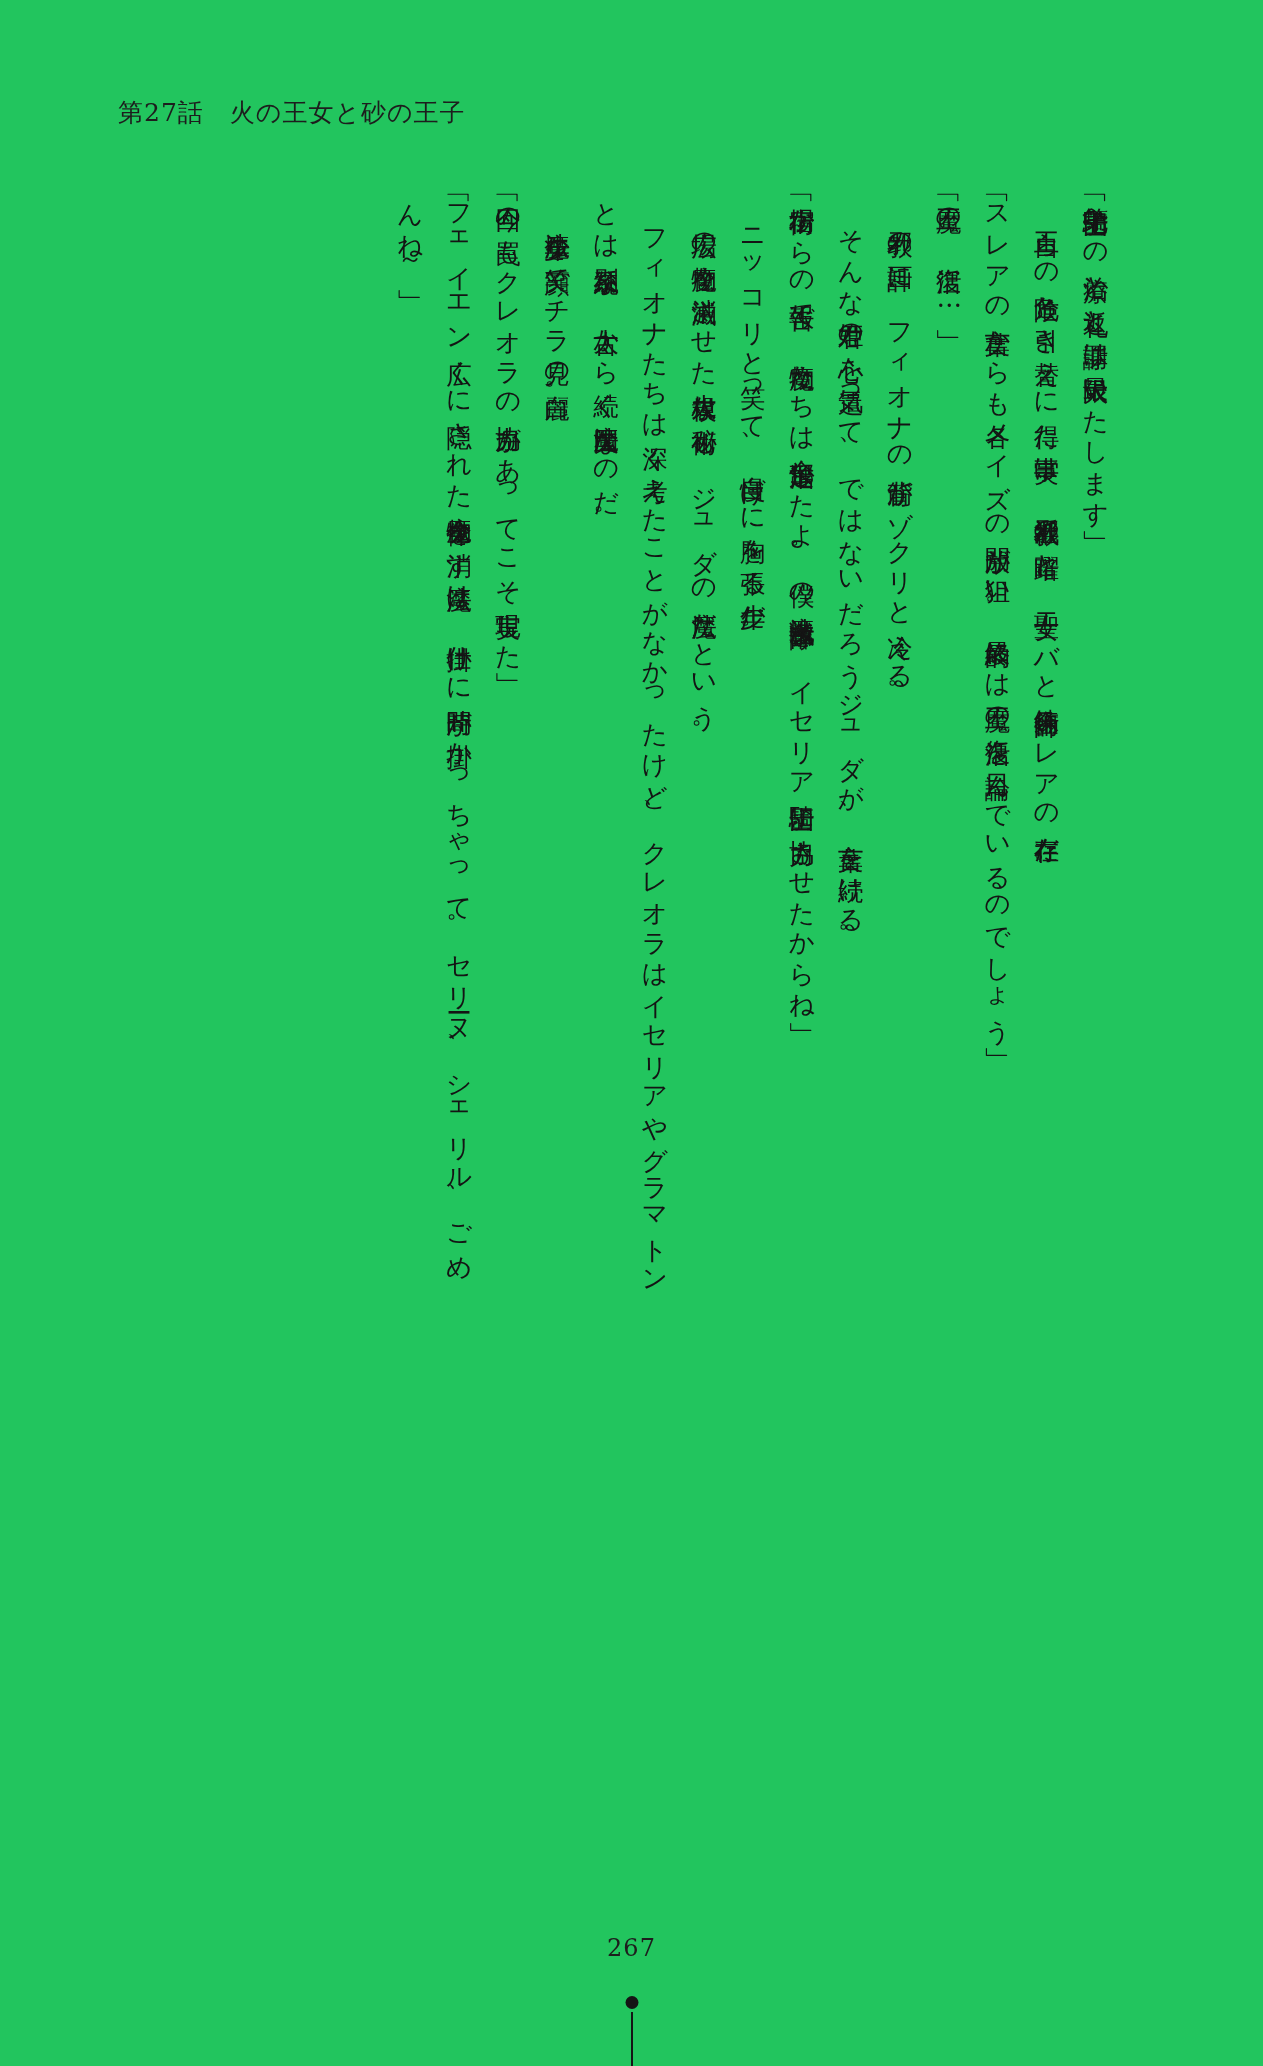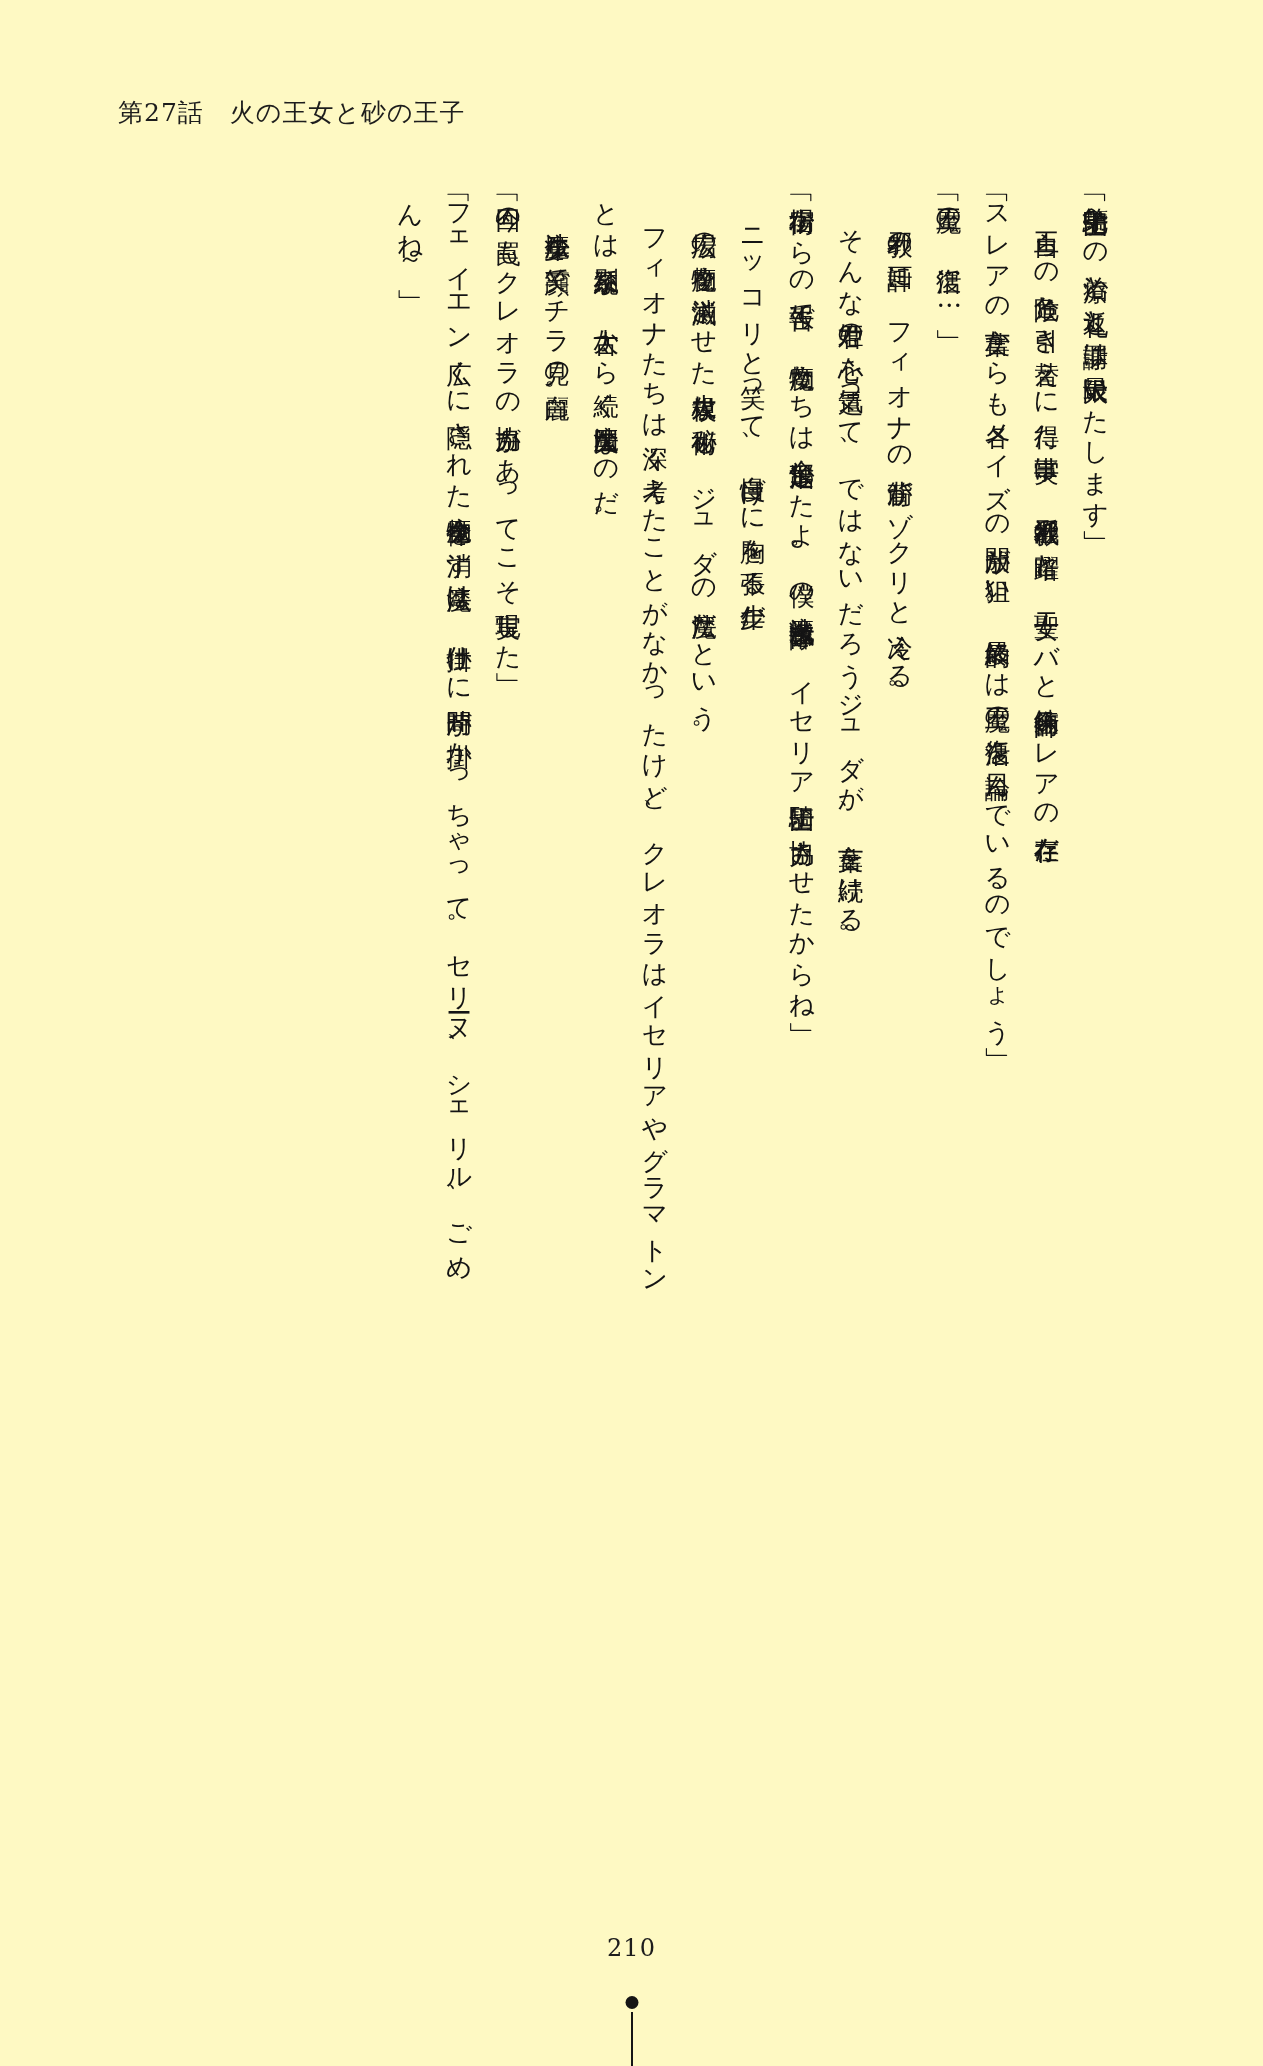--- a/index.html
+++ b/index.html
@@ -12,21 +12,21 @@
     height: 2066px;
     position: relative;
     font-family: "DejaVu Serif", "Liberation Serif", serif;
     color: #1a1a1a;
     overflow: hidden;
   }
 
   .page {
     position: absolute;
     inset: 0;
-    background: #fef9c3;
+    background: #22c55e;
   }
 
   
   .chapter-header {
     position: absolute;
     top: 96px;
     left: 118px;
     font-size: 25px;
     letter-spacing: 1px;
     white-space: nowrap;
@@ -118,20 +118,20 @@
     <p class="indent">そんな姫君の心を気遣って、ではないだろうジュダが、言葉を続ける。</p>
     <p>「宿場街からの報告で、魔物たちは全部退治したよ。僕の魔法戦士部隊を、イセリア騎士団に協力させたからね」</p>
     <p class="indent">ニッコリと笑って、自慢げに胸を張る少年だ。</p>
     <p class="indent">広場の魔物を消滅させた大規模な秘術も、ジュダの魔法だという。</p>
     <p class="indent">フィオナたちは深く考えたことがなかったけど、クレオラはイセリアやグラマトンとは別系統な、太古から続く魔法大国なのだ。</p>
     <p class="indent">魔法少年を笑顔でチラ見の白麗。</p>
     <p>「今回の罠もクレオラの協力があってこそ実現した」</p>
     <p>「フェイエン広くに隠された魔物全体を消す魔法は、仕掛けに時間が掛かっちゃって。セリーヌ、シェリル、ごめんね～」</p>
   </div>
 
-  <div class="page-number">210</div>
+  <div class="page-number">267</div>
 
   <div class="bottom-mark">
     <div class="dot"></div>
     <div class="rule"></div>
   </div>
 
 </div>
 
 </body></html>

